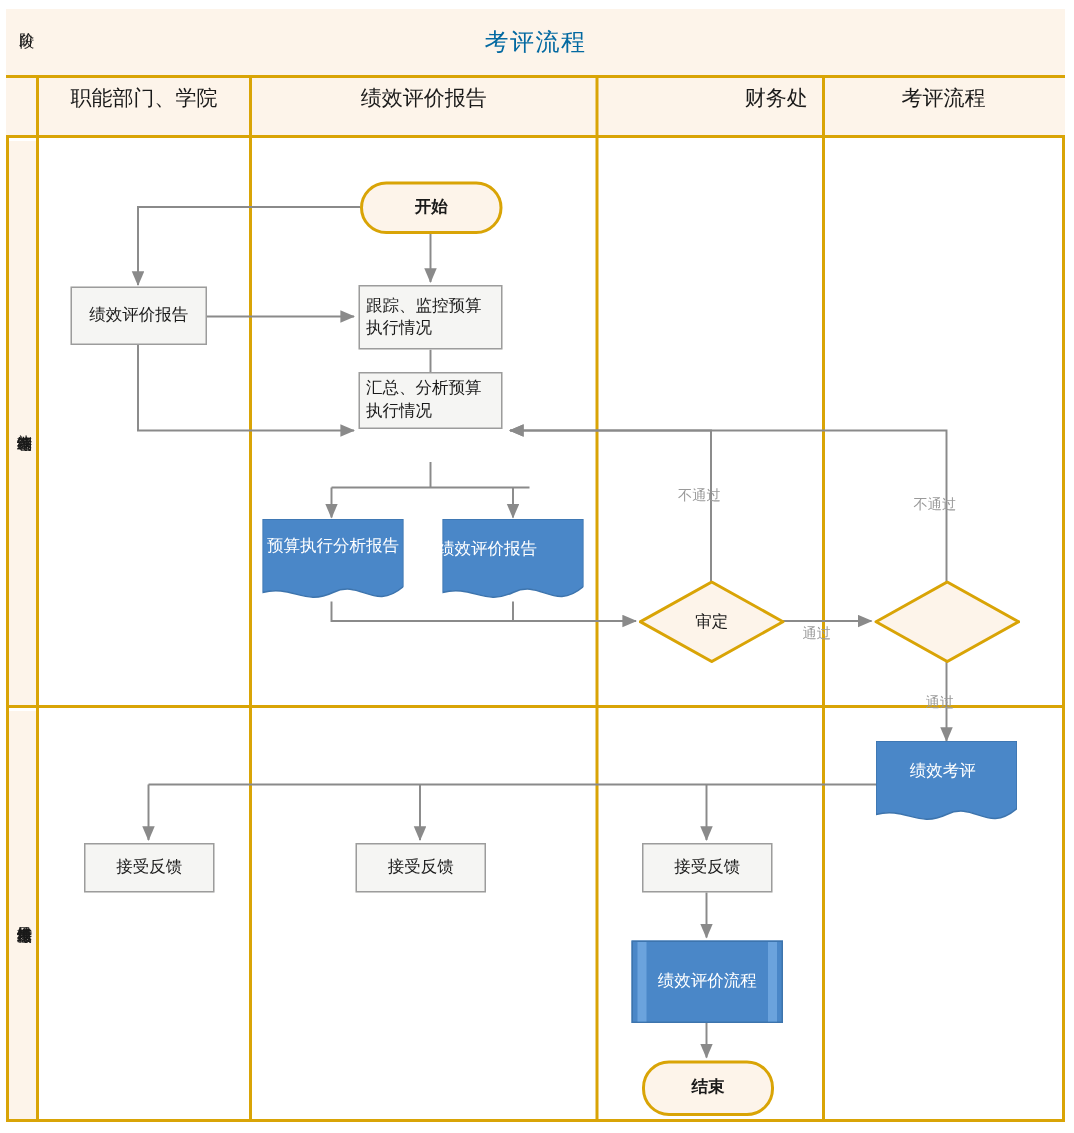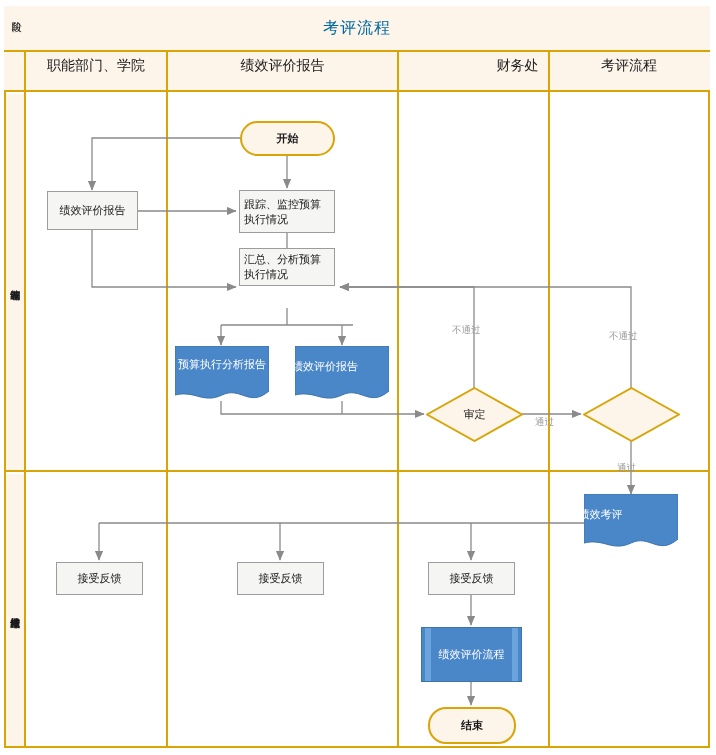--- a/index.html
+++ b/index.html
@@ -150,21 +150,21 @@
   </svg>
 
   <div class="edge-label" style="left:452px;top:324px;">不通过</div>
   <div class="edge-label" style="left:609px;top:330px;">不通过</div>
   <div class="edge-label" style="left:535px;top:416px;">通过</div>
   <div class="edge-label" style="left:617px;top:462px;">通过</div>
 
   <svg style="position:absolute;left:584px;top:494px;width:94px;height:56px;" viewBox="0 0 94 56">
     <path d="M0,0 L94,0 L94,45 C74,62 66,40 47,49 C28,58 20,44 0,49 Z" fill="#4A87C8" stroke="#3d74ad" stroke-width="1"></path>
   </svg>
-  <div class="doc-lbl" style="left:552px;top:494px;width:97px;height:40px;">绩效考评</div>
+  <div class="doc-lbl" style="left:580px;top:494px;width:97px;height:40px;">绩效考评</div>
 
   <div class="node proc" style="left:56px;top:562px;width:87px;height:33px;">接受反馈</div>
   <div class="node proc" style="left:237px;top:562px;width:87px;height:33px;">接受反馈</div>
   <div class="node proc" style="left:428px;top:562px;width:87px;height:33px;">接受反馈</div>
 
   <div class="node predef" style="left:421px;top:627px;width:101px;height:55px;">
     <span class="bar" style="left:3px;"></span>
     <span class="bar" style="right:3px;"></span>
     <span>绩效评价流程</span>
   </div>

